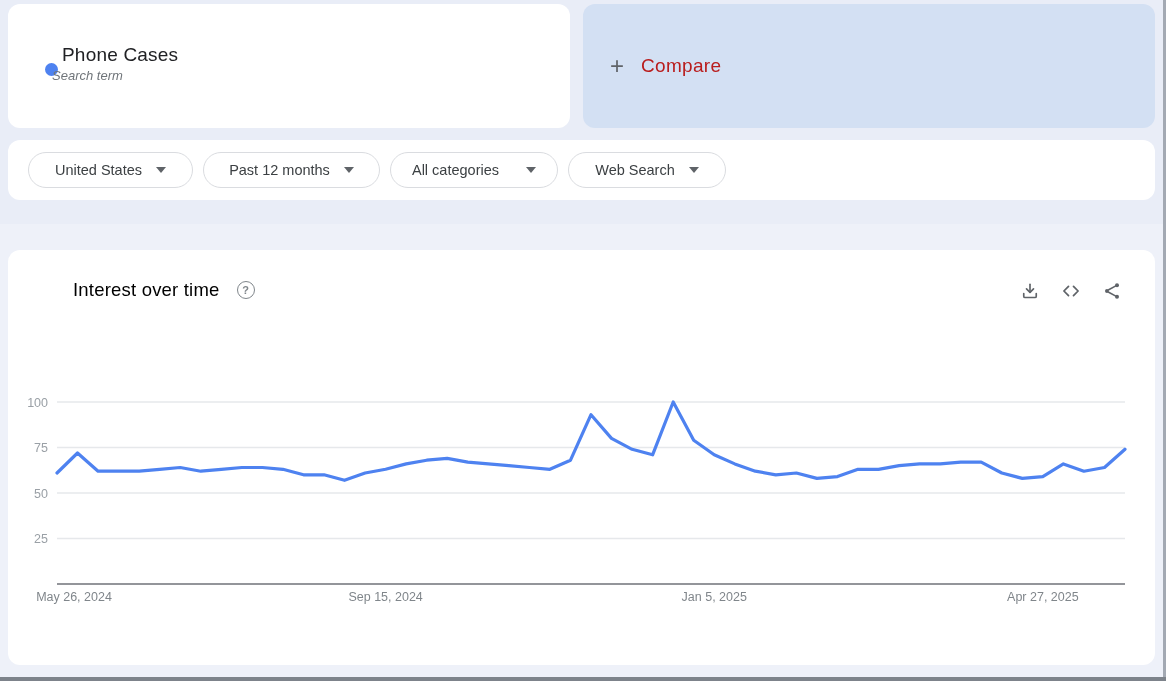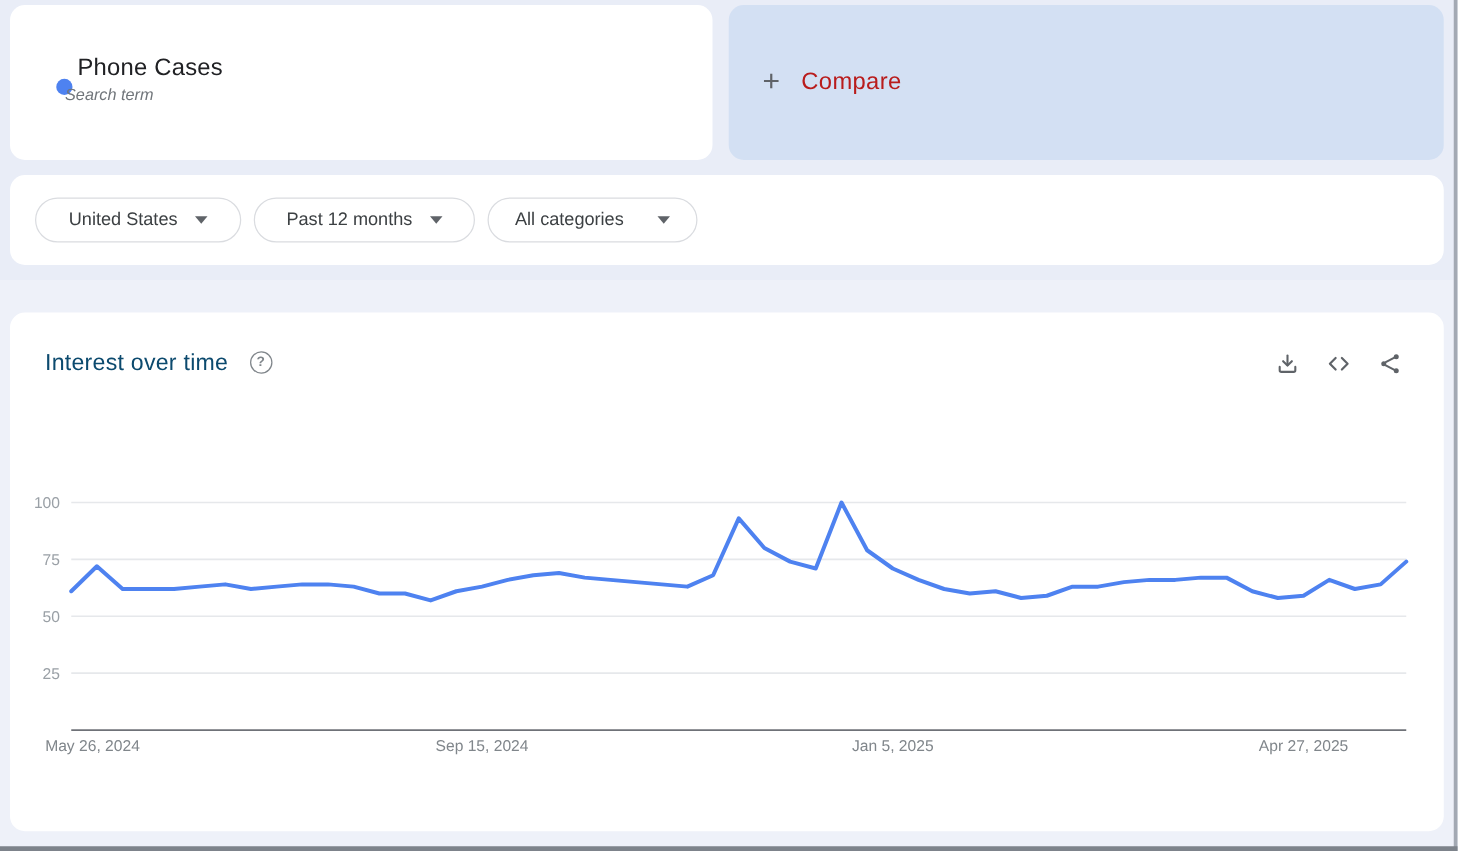--- a/index.html
+++ b/index.html
@@ -24,21 +24,21 @@
   .compare-card {
     position:absolute; left:583px; top:4px; width:572px; height:124px;
     background:#d3e0f3; border-radius:12px; cursor:pointer;
     display:flex; align-items:center; padding-left:27px; gap:17px;
   }
   .plus-glyph { font-size:24px; color:#5f6368; font-weight:400; line-height:1; }
   .compare-label { font-size:19px; color:#b91c1c; letter-spacing:.3px; }
 
   
   .filter-card {
-    position:absolute; left:8px; top:140px; width:1147px; height:72px;
+    position:absolute; left:8px; top:140px; width:1147px; height:60px;
     background:#ffffff; border-radius:12px;
     display:flex; align-items:center; padding-left:20px; gap:10px;
   }
   .pill {
     height:36px; border:1px solid #dadce0; border-radius:18px; background:#fff;
     display:inline-flex; align-items:center; justify-content:center; gap:14px;
     cursor:pointer; padding:0 10px;
   }
   .pill-label { font-size:14.5px; color:#3c4043; }
   .caret {
@@ -46,21 +46,21 @@
     border-top:6px solid #5f6368;
   }
   .pill-us { width:165px; } .pill-time { width:177px; } .pill-cat { width:168px;gap:27px; } .pill-gprop { width:158px; }
 
   
   .chart-card {
     position:absolute; left:8px; top:250px; width:1147px; height:415px;
     background:#ffffff; border-radius:12px;
   }
   .chart-header { position:absolute; left:36px; top:279px; display:flex; align-items:center; gap:17px; }
-  .chart-title { font-size:18.5px; color:#0c4a6e; letter-spacing:.2px; }
+  .chart-title { font-size:18.5px; color:#000000; letter-spacing:.2px;margin-left:37px; }
   .help-circle {
     width:18px; height:18px; border:1.6px solid #80868b; border-radius:50%;
     display:flex; align-items:center; justify-content:center;
     font-size:11px; color:#80868b; font-weight:bold; cursor:pointer;
   }
   .chart-actions { position:absolute; right:44px; top:281px; display:flex; gap:21px; }
   .icon-btn { width:20px; height:20px; color:#5f6368; cursor:pointer; background:none; border:none; padding:0; }
   .icon-btn svg { width:20px; height:20px; display:block; }
 
   #chart-svg { position:absolute; left:8px; top:250px; }
@@ -89,20 +89,24 @@
   <div class="pill pill-us">
     <span class="pill-label">United States</span>
     <span class="caret"></span>
   </div>
   <div class="pill pill-time">
     <span class="pill-label">Past 12 months</span>
     <span class="caret"></span>
   </div>
   <div class="pill pill-cat">
     <span class="pill-label">All categories</span>
+    <span class="caret"></span>
+  </div>
+  <div class="pill pill-gprop">
+    <span class="pill-label">Web Search</span>
     <span class="caret"></span>
   </div>
 </div>
 
 <div class="chart-card"></div>
 
 <div class="chart-header">
   <span class="chart-title">Interest over time</span>
   <span class="help-circle">?</span>
 </div>

